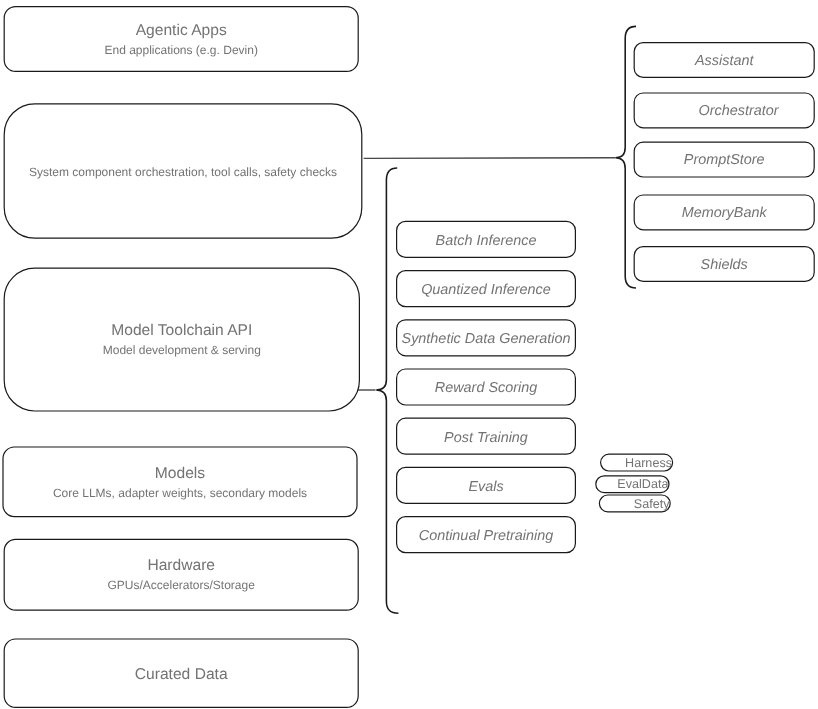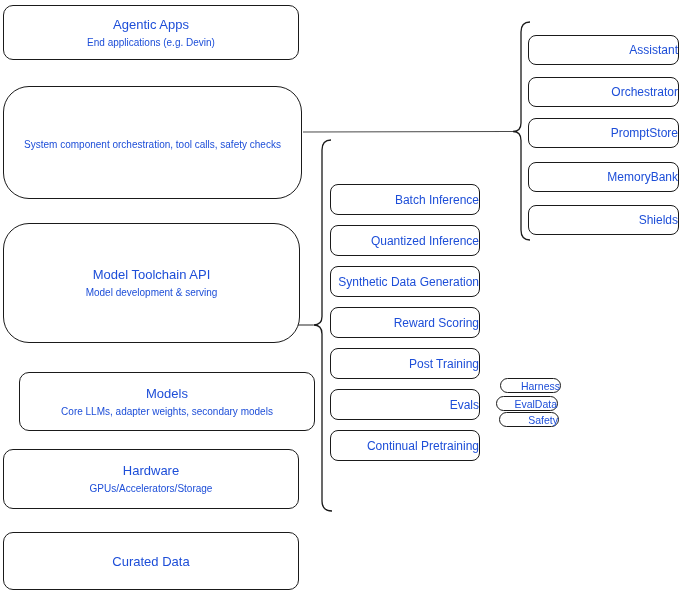--- a/index.html
+++ b/index.html
@@ -1,33 +1,33 @@
 <!DOCTYPE html>
 <html><head>
 <meta charset="utf-8">
 <style>
   html,body { margin:0; padding:0; background:#ffffff; }
   .canvas {
     position:relative; width:682px; height:591px; background:#ffffff;
-    font-family:"Liberation Sans", sans-serif; color:#1d4ed8; overflow:hidden;
+    font-family:"Liberation Sans", sans-serif; color:#737373; overflow:hidden;
   }
   .wires { position:absolute; left:0; top:0; z-index:1; }
   .node {
     position:absolute; box-sizing:border-box; background:#fff;
     border:1.3px solid #1a1a1a; z-index:2;
     display:flex; flex-direction:column; align-items:center; justify-content:center;
     text-align:center;
   }
   .node .title { font-size:13px; line-height:15px; white-space:nowrap; }
   .node .sub   { font-size:10px; line-height:12px; margin-top:5px; white-space:nowrap; }
   .chip {
     position:absolute; box-sizing:border-box; background:#fff;
     border:1.3px solid #1a1a1a; border-radius:8px; z-index:2;
-    display:flex; align-items:center; justify-content:flex-end;
-    font-size:12px; white-space:nowrap;
+    display:flex; align-items:center; justify-content:center;
+    font-size:12px; white-space:nowrap;font-style:italic;
   }
   .mid   { left:330px; width:150px; height:31px; }
   .right { left:528px; width:151px; height:30px; }
   .pill {
     position:absolute; box-sizing:border-box; background:#fff;
     border:1.1px solid #1a1a1a; border-radius:8px; z-index:3;
     display:flex; align-items:center; justify-content:flex-end;
     font-size:10.5px; white-space:nowrap;margin-left:29px;
   }
 </style>
@@ -52,21 +52,21 @@
 
   <div class="node" style="left:3px; top:86px; width:299px; height:113px; border-radius:26px;">
     <div class="sub">System component orchestration, tool calls, safety checks</div>
   </div>
 
   <div class="node" style="left:3px; top:223px; width:297px; height:120px; border-radius:26px;">
     <div class="title">Model Toolchain API</div>
     <div class="sub">Model development &amp; serving</div>
   </div>
 
-  <div class="node" style="left:19px; top:372px; width:296px; height:59px; border-radius:10px;">
+  <div class="node" style="left:2px; top:372px; width:296px; height:59px; border-radius:10px;">
     <div class="title">Models</div>
     <div class="sub">Core LLMs, adapter weights, secondary models</div>
   </div>
 
   <div class="node" style="left:3px; top:449px; width:296px; height:60px; border-radius:10px;">
     <div class="title">Hardware</div>
     <div class="sub">GPUs/Accelerators/Storage</div>
   </div>
 
   <div class="node" style="left:3px; top:532px; width:296px; height:58px; border-radius:10px;">

